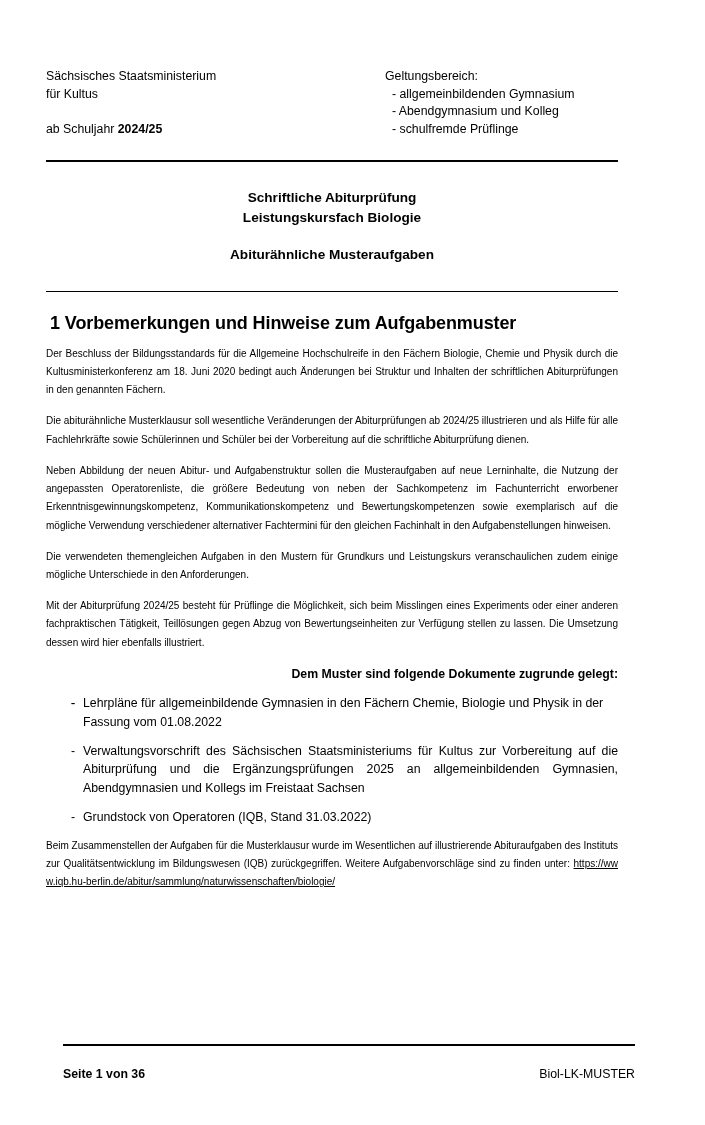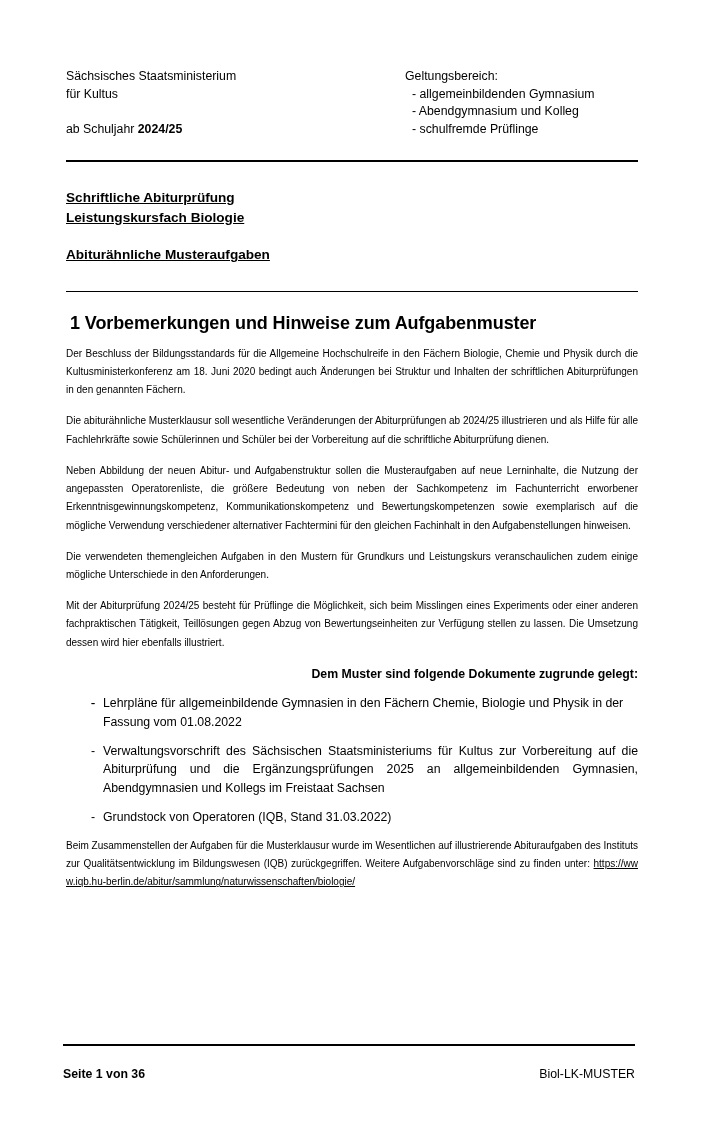--- a/index.html
+++ b/index.html
@@ -21,21 +21,21 @@
     height: 1125px;
     margin: 0 auto;
     background: #ffffff;
     overflow: hidden;
     box-sizing: border-box;
   }
 
   
   .content {
     position: absolute;
-    left: 66px;
+    left: 46px;
     top: 0;
     width: 572px;   
   }
 
   
   .doc-header {
     position: relative;
     padding-top: 68px;
     height: 92px;
     box-sizing: content-box;
@@ -76,26 +76,26 @@
   }
 
   .rule-thin {
     height: 0;
     border-top: 1.9px solid #000;
     margin: 0;
   }
 
   
   .title-block {
+    text-align: center;
     font-weight: bold;
     font-size: 13.6px;
     line-height: 19.5px;
     padding-top: 26px;
     padding-bottom: 26px;
-    text-decoration: underline;
   }
 
   .title-gap { height: 18px; }
 
   
   .body-area {
     padding-top: 21px;
   }
 
   h1.section-heading {

